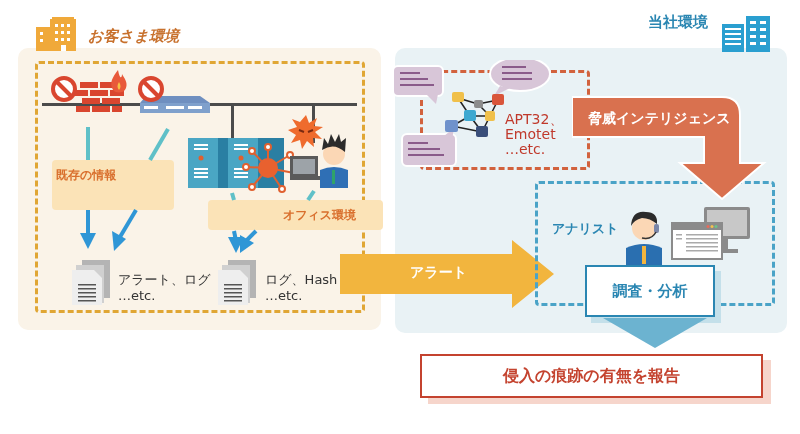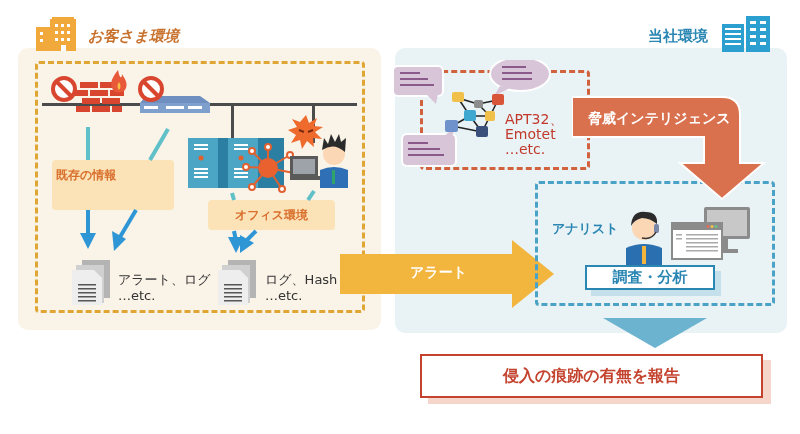--- a/index.html
+++ b/index.html
@@ -4,28 +4,28 @@
 <style>
   html,body{margin:0;padding:0;background:#ffffff;}
   body{width:800px;height:434px;position:relative;overflow:hidden;font-family:"DejaVu Sans",sans-serif;}
   .abs{position:absolute;}
   .panel-left{left:18px;top:48px;width:363px;height:282px;background:#faf3e8;border-radius:10px;}
   .panel-right{left:395px;top:48px;width:392px;height:285px;background:#e9f2f5;border-radius:10px;}
   .dash-left{left:35px;top:61px;width:330px;height:252px;border:3px dashed #e0a634;border-radius:4px;box-sizing:border-box;}
   .dash-intel{left:420px;top:70px;width:170px;height:100px;border:3px dashed #d2623d;border-radius:4px;box-sizing:border-box;}
   .dash-analyst{left:535px;top:181px;width:240px;height:125px;border:3px dashed #4aa3c7;border-radius:4px;box-sizing:border-box;}
   .title-left{left:88px;top:27px;font-size:15px;color:#c8712d;font-weight:bold;font-style:italic;}
-  .title-right{left:648px;top:27px;font-size:15px;color:#2a86b2;font-weight:bold;}
-  .label-box{background:#fbe3b7;border-radius:4px;color:#d96f2d;font-size:12px;font-weight:bold;}
+  .title-right{left:648px;top:13px;font-size:15px;color:#2a86b2;font-weight:bold;}
+  .label-box{background:#fbe3b7;border-radius:4px;color:#d96f2d;font-size:12px;font-weight:bold;padding-left:48px;}
   .net-line{background:#4b4b4b;height:3px;}
   .vline{background:#4b4b4b;width:3px;}
   .txt-dark{color:#333;font-size:13px;line-height:16px;}
   .intel-txt{color:#c0392b;font-size:14px;line-height:15px;}
   .analyst-txt{color:#2a86b2;font-size:13px;font-weight:bold;}
-  .box-analysis{left:585px;top:265px;width:130px;height:25px;background:#fff;border:2px solid #2a86b2;box-sizing:border-box;box-shadow:6px 6px 0 #c4e0ea;color:#2a86b2;font-weight:bold;font-size:15px;display:flex;align-items:center;justify-content:center;}
+  .box-analysis{left:585px;top:265px;width:130px;height:52px;background:#fff;border:2px solid #2a86b2;box-sizing:border-box;box-shadow:6px 6px 0 #c4e0ea;color:#2a86b2;font-weight:bold;font-size:15px;display:flex;align-items:center;justify-content:center;}
   .box-report{left:420px;top:354px;width:343px;height:44px;background:#fff;border:2px solid #c4432f;box-sizing:border-box;box-shadow:8px 6px 0 #f6d5cb;color:#c4432f;font-weight:bold;font-size:16px;display:flex;align-items:center;justify-content:center;}
   .arrow-text-white{color:#fff;font-weight:bold;font-size:14px;}
 </style>
 </head>
 <body>
 
 <div class="abs panel-left"></div>
 <div class="abs panel-right"></div>
 
 <svg class="abs" style="left:36px;top:17px" width="46" height="34">

